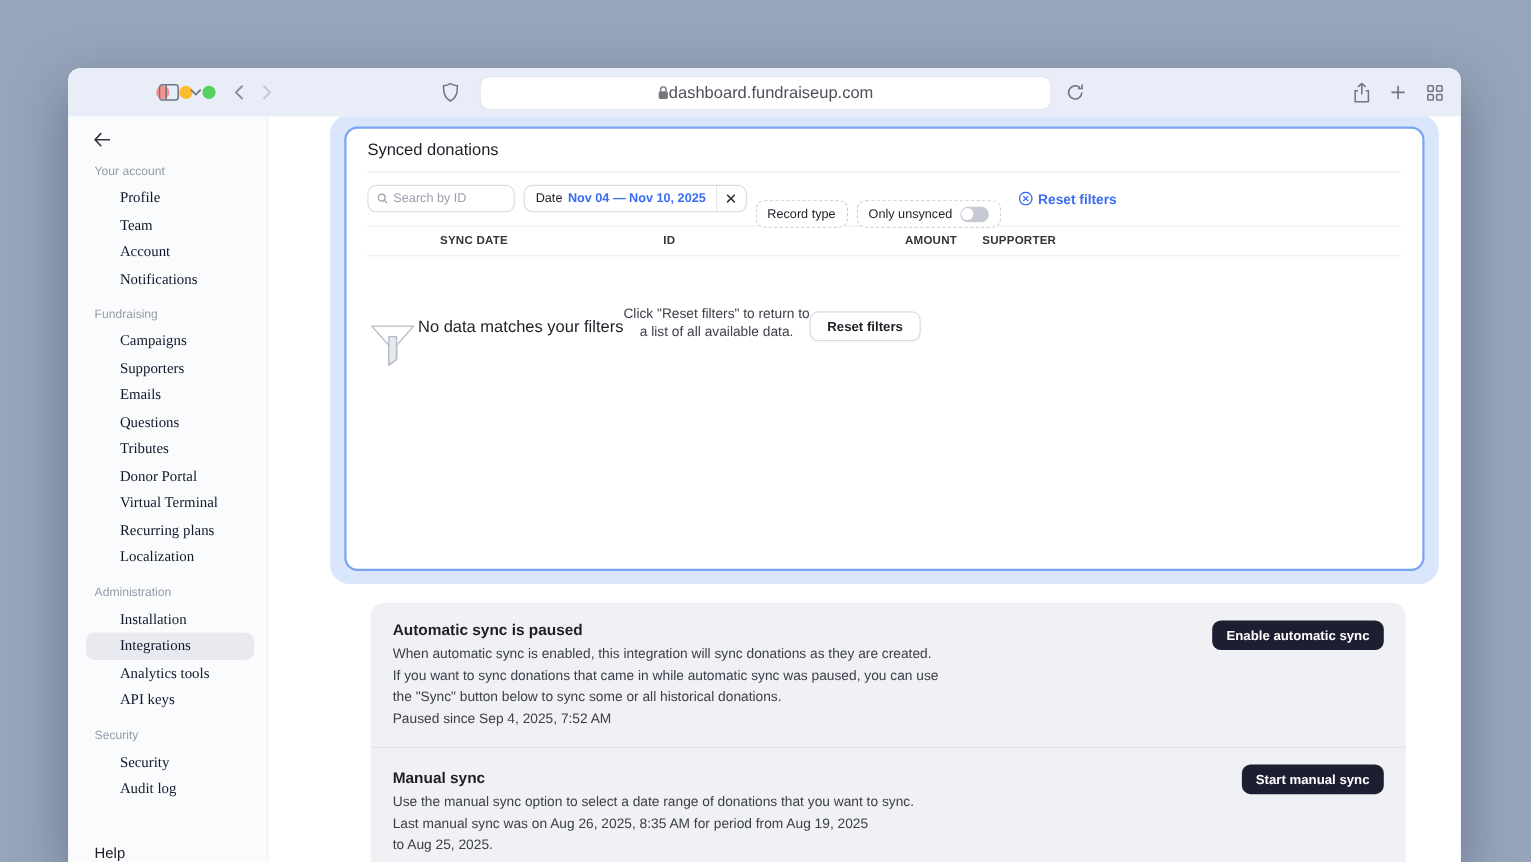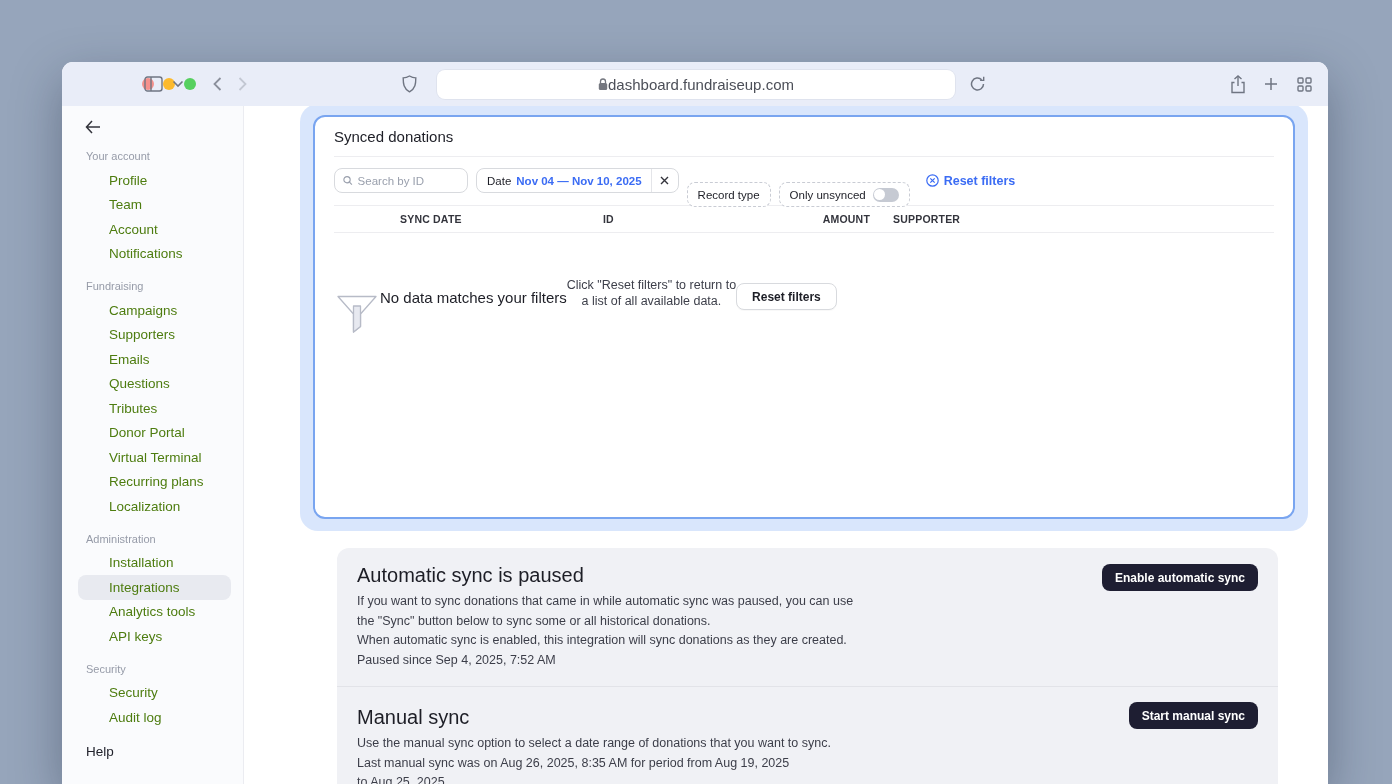--- a/index.html
+++ b/index.html
@@ -39,25 +39,25 @@
   .app { display:flex; height:678px; }
   .sidebar {
     width:182px; flex:none; background:#fafbfd; border-right:1px solid #ebecf1;
     position:relative; font-size:13.5px; color:#21222c;
   }
   .side-back { margin:14px 0 0 23px; width:16px; height:16px; color:#33343c; cursor:pointer; }
   .side-label { font-size:11px; color:#969ba8; margin:14px 0 5px 24px; height:13px; }
   .side-list { list-style:none; }
   .side-item {
     height:24.5px; display:flex; align-items:center;
-    padding-left:39px; font-weight:500; color:#4d7c0f; cursor:pointer;
-    margin:0 10px 0 8px; border-radius:8px;
+    padding-left:39px; font-weight:500; color:#0f172a; cursor:pointer;
+    margin:0 10px 0 8px; border-radius:8px;font-family:Liberation Serif, serif;
   }
   .side-item.active { background:#e8eaf0; padding-left:31px; margin-left:16px; margin-right:12px; }
-  .side-help { position:absolute; left:24px; bottom:25px; font-weight:500; cursor:pointer; }
+  .side-help { position:absolute; left:24px; bottom:1px; font-weight:500; cursor:pointer; }
   .main { flex:1; background:#fff; position:relative; overflow:hidden; }
   
   .blue-wrap {
     position:absolute; left:56px; top:-2px; width:1008px; height:427px;
     background:#d9e6fc; border-radius:18px; padding:11px 13px 12px;
   }
   .panel {
     width:100%; height:100%; background:#fff; border:2px solid #79a5f0;
     border-radius:12px; padding:0 19px; overflow:hidden;
   }
@@ -107,21 +107,21 @@
     margin-top:21px; height:27px; padding:0 15px; background:#fff; border:1px solid #d8dade;
     border-radius:8px; font-size:12px; font-weight:600; color:#1d1e26; cursor:pointer;
     font-family:"Liberation Sans", sans-serif; box-shadow:0 1px 1px rgba(0,0,0,.03);
   }
   
   .sync-card {
     position:absolute; left:93px; top:442px; width:941px; height:280px;
     background:#f0f1f5; border-radius:12px; padding:16px 20px;
   }
   .sync-section { position:relative; }
-  .sync-h { font-size:20px; color:#1d1e26; font-weight:400; }
+  .sync-h { font-size:14px; color:#1d1e26; font-weight:700; }
   .sync-p { font-size:12.5px; color:#3c3e49; line-height:13.5px; margin-top:8px; }
   .sync-p + .sync-p { margin-top:6px; }
   .sync-p .pline { display:block; line-height:13.5px; margin-top:0; }
   .sync-p .pline + .pline { margin-top:6px; }
   .dark-btn {
     position:absolute; right:0; top:0; background:#1e1e32; color:#fff; border:none;
     border-radius:8px; height:27px; padding:0 13px; font-size:12px; font-weight:600;
     cursor:pointer; font-family:"Liberation Sans", sans-serif;
   }
   .sync-hr { height:1px; background:#e2e3e8; margin:19px -20px 0; }
@@ -312,25 +312,25 @@
             </div>
             <button class="reset-btn">Reset filters</button>
           </div>
         </div>
       </div>
 
       <div class="sync-card">
 
         <div class="sync-section">
           <div class="sync-h">Automatic sync is paused</div>
+          <div class="sync-p">When automatic sync is enabled, this integration will sync donations as they are created.</div>
           <div class="sync-p">
             <span class="pline">If you want to sync donations that came in while automatic sync was paused, you can use</span>
             <span class="pline">the "Sync" button below to sync some or all historical donations.</span>
           </div>
-          <div class="sync-p">When automatic sync is enabled, this integration will sync donations as they are created.</div>
           <div class="sync-p">Paused since Sep 4, 2025, 7:52 AM</div>
           <button class="dark-btn">Enable automatic sync</button>
         </div>
 
         <div class="sync-hr"></div>
 
         <div class="sync-section sec-manual">
           <div class="sync-h">Manual sync</div>
           <div class="sync-p">Use the manual sync option to select a date range of donations that you want to sync.</div>
           <div class="sync-p">

